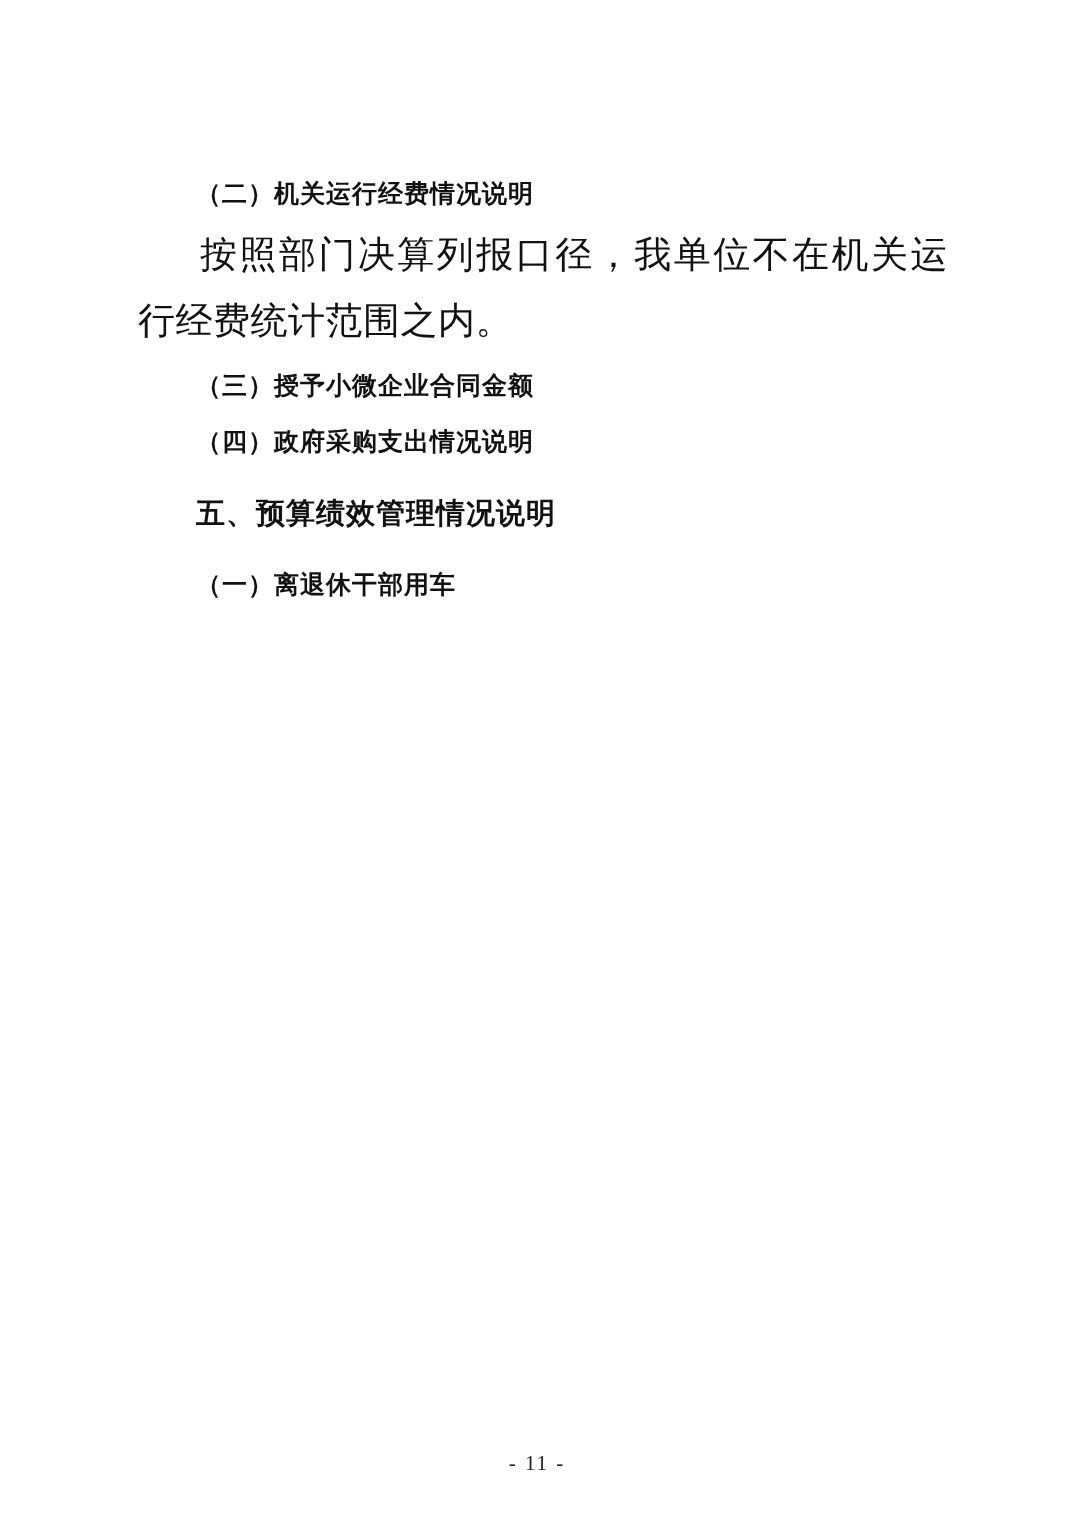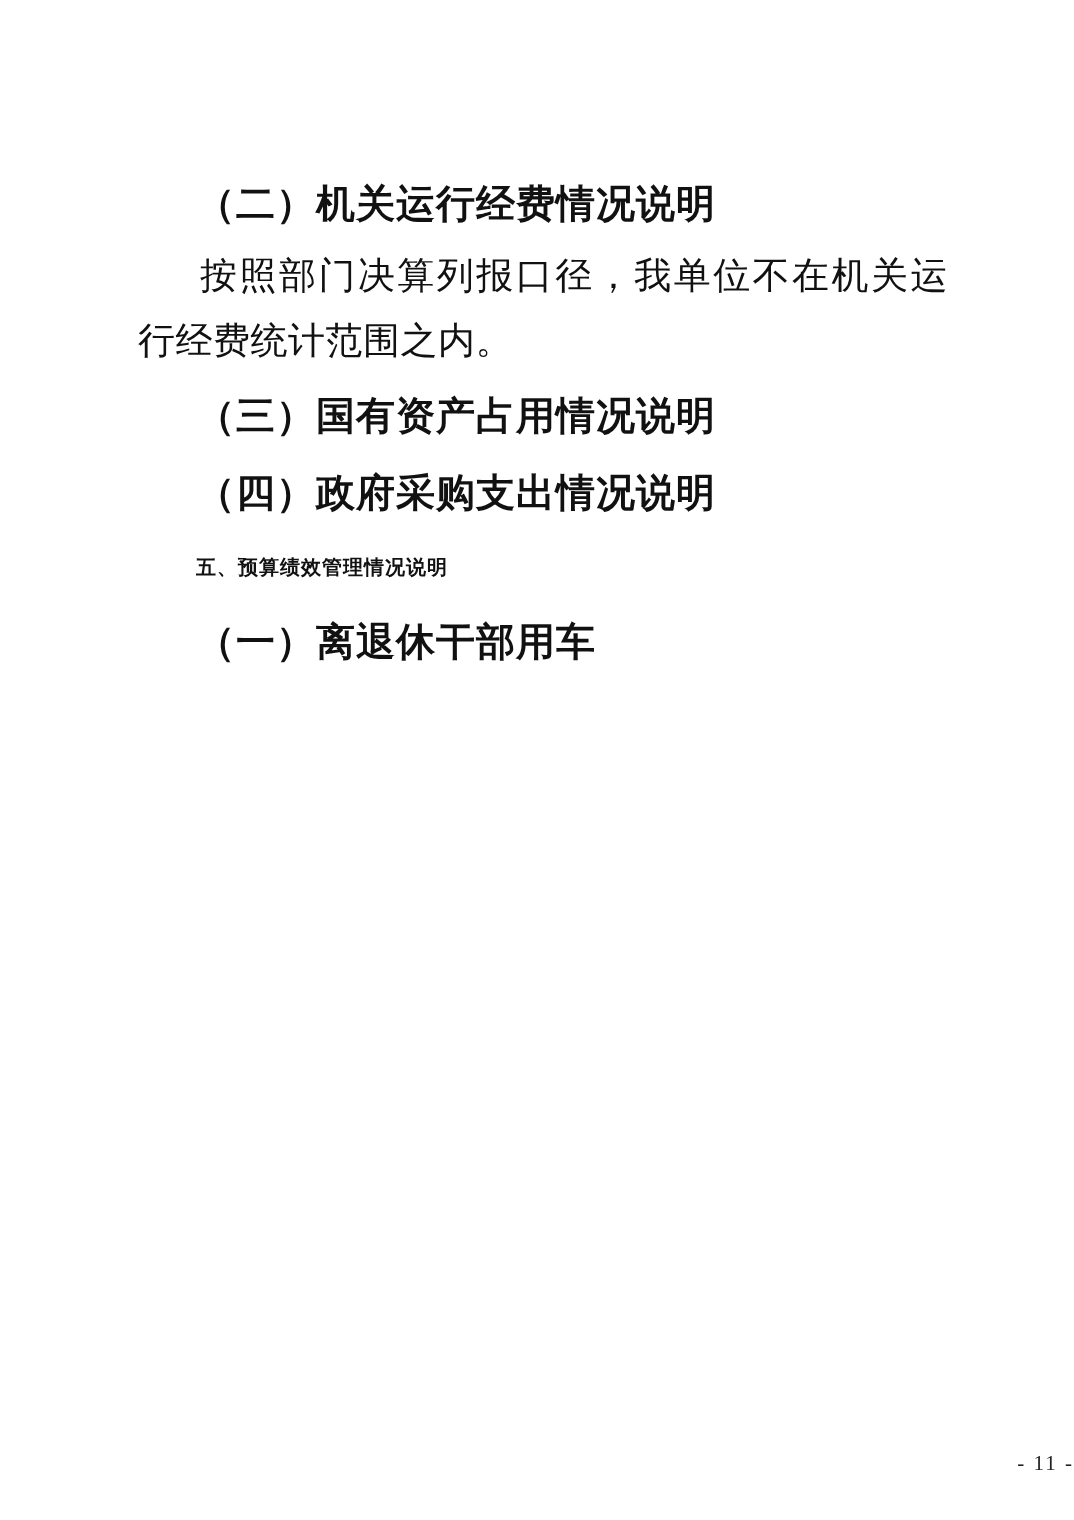--- a/index.html
+++ b/index.html
@@ -17,32 +17,32 @@
     color: #111111;
     overflow: hidden;
   }
   .content {
     position: absolute;
     left: 138px;
     top: 176px;
     width: 810px;
   }
   .heading {
-    font-family: Liberation Sans, sans-serif;
+    font-family: Liberation Serif, serif;
     font-weight: bold;
-    font-size: 39px;
+    font-size: 25px;
     line-height: 1.45;
     letter-spacing: 1px;
     margin: 0 0 10px 0;
     text-indent: 58px;
   }
   .heading-major {
     font-family: "DejaVu Sans", "Liberation Sans", sans-serif;
     font-weight: bold;
-    font-size: 20px;
+    font-size: 29px;
     line-height: 1.45;
     letter-spacing: 1px;
     margin: 0 0 10px 0;
     text-indent: 58px;
   }
   .para {
     font-size: 37px;
     line-height: 1.78;
     letter-spacing: 0.5px;
     margin: 0 0 4px 0;
@@ -50,40 +50,40 @@
     text-align: justify;
     text-justify: inter-ideograph;
   }
   .gap-sm { height: 10px; }
   .gap-md { height: 22px; }
   .footer {
     position: absolute;
     left: 0;
     right: 0;
     bottom: 44px;
-    text-align: right;
+    text-align: center;
     font-size: 21px;
     letter-spacing: 2px;
     color: #222222;
     font-family: "Liberation Serif", "DejaVu Serif", serif;
   }
 </style>
 </head>
 <body>
 
 <div class="page">
   <div class="content">
 
     <h2 class="heading">（二）机关运行经费情况说明</h2>
 
     <p class="para">按照部门决算列报口径，我单位不在机关运行经费统计范围之内。</p>
 
     <div class="gap-sm"></div>
 
-    <h2 class="heading">（三）国有资产占用情况说明</h2>
+    <h2 class="heading">（三）授予小微企业合同金额</h2>
 
 
     <div class="gap-sm"></div>
 
     <h2 class="heading">（四）政府采购支出情况说明</h2>
 
 
     <div class="gap-md"></div>
 
     <h2 class="heading-major">五、预算绩效管理情况说明</h2>

